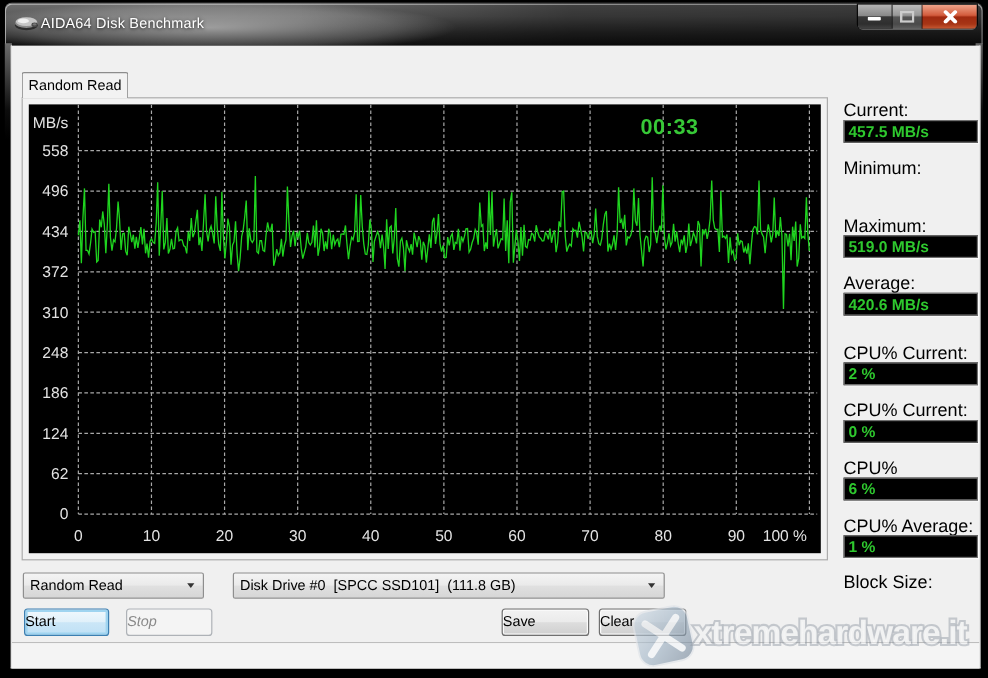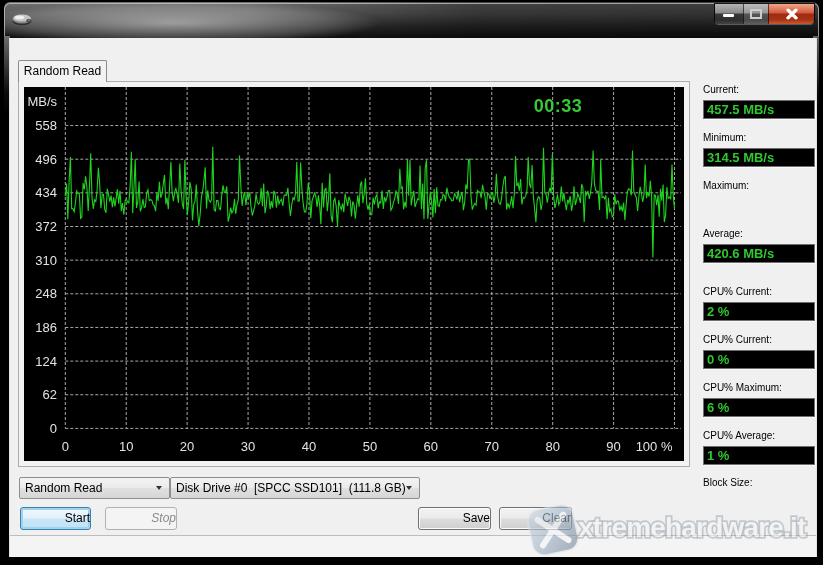--- a/index.html
+++ b/index.html
@@ -43,35 +43,35 @@
   border-radius:2px 2px 0 0; font-size:12px; color:#000; text-align:center;
   line-height:20px; z-index:3; }
 #pane { position:absolute; left:8px; top:43px; width:672px; height:386px;
   background:#f2f2f2; border:1px solid #acacac; z-index:2; }
 #chart { position:absolute; left:5px; top:5px; width:660px; height:374px; background:#000; }
 #chart svg { position:absolute; left:0; top:0; }
 .grid line { stroke:#a9a9a9; stroke-width:1; stroke-dasharray:3 2; }
 .axis text { fill:#e3e3e3; font-size:13px; font-family:"Liberation Sans",sans-serif; }
 #timer { fill:#37c837; font-size:18px; font-weight:bold; letter-spacing:0.5px; }
 
-.plabel { position:absolute; left:693px; font-size:10px; color:#000; height:14px; }
+.plabel { position:absolute; left:693px; font-size:15px; color:#000; height:14px; }
 .pbox { position:absolute; left:693px; width:112px; height:19px; background:#000;
   border:1px solid #6f6f6f; box-shadow:1px 1px 0 #fafafa; color:#2ec82e;
   font-size:13px; font-weight:bold; line-height:17px; padding-left:3px; }
 
 .combo { position:absolute; top:439px; height:22px; border:1px solid #8e8e8e;
   border-radius:2px; background:linear-gradient(180deg,#f4f4f4,#eaeaea 48%,#e0e0e0 52%,#d6d6d6);
   font-size:12px; color:#000; line-height:20px; padding-left:5px; }
 .combo .arr { position:absolute; right:7px; top:8px; width:0; height:0;
   border-left:3.5px solid transparent; border-right:3.5px solid transparent;
   border-top:4px solid #333; }
 
 .btn { position:absolute; top:469px; height:23px; border:1px solid #707070;
   border-radius:3px; background:linear-gradient(180deg,#f2f2f2,#ebebeb 48%,#dddddd 52%,#cfcfcf);
-  box-shadow:inset 0 0 0 1px #fbfbfb; font-size:12px; color:#000; text-align:right;
+  box-shadow:inset 0 0 0 1px #fbfbfb; font-size:12px; color:#000; text-align:left;
   line-height:21px; }
 #bstart { left:10px; width:71px; border:1px solid #3c7fb1;
   box-shadow:inset 0 0 0 2px #9fd4f0;
   background:linear-gradient(180deg,#f1f8fd,#e1f1fa 48%,#cbe6f7 52%,#bfe1f5); }
 #bstop { left:95px; width:72px; border:1px solid #aeb2b7; box-shadow:none;
   background:#f4f4f4; color:#898989;font-style:italic; }
 #bsave { left:408px; width:73px; }
 #bclear { left:489px; width:73px; }
 #sep { position:absolute; left:0; top:497px; width:806px; height:1px; background:#bdbdbd; }
 #strip { position:absolute; left:0; top:498px; width:806px; height:21px; background:#f4f4f4; }
@@ -84,20 +84,21 @@
   <div id="sideL"></div>
     <div id="sideR"></div>
   <svg id="winicon" width="22" height="14" viewBox="0 0 22 14">
     <ellipse cx="10" cy="9" rx="9.5" ry="4.2" fill="#2e2e2e"></ellipse>
     <ellipse cx="10" cy="7.2" rx="9.5" ry="4.2" fill="#8b8b8b"></ellipse>
     <ellipse cx="10" cy="6" rx="8.8" ry="3.6" fill="#c6c6c6"></ellipse>
     <ellipse cx="7.5" cy="5.4" rx="4.6" ry="1.9" fill="#efefef"></ellipse>
     <ellipse cx="16.8" cy="8.6" rx="2.6" ry="1.9" fill="#4a4a4a"></ellipse>
     <ellipse cx="16.8" cy="8.3" rx="1.4" ry="1" fill="#777"></ellipse>
   </svg>
+  <div id="titletext">AIDA64 Disk Benchmark</div>
   <div id="caps">
     <div class="cap" id="bmin">
         <svg class="capico" style="margin-top:2px" width="12" height="4">
           <rect x="0" y="0" width="11" height="3" rx="1" fill="#fff"></rect>
         </svg>
       </div>
     <div class="cap" id="bmax">
         <svg class="capico" width="12" height="10">
           <rect x="1" y="1" width="10" height="8" fill="none" stroke="#ccc" stroke-width="2"></rect>
         </svg>
@@ -163,36 +164,36 @@
 <text x="648.5" y="364" text-anchor="end">100&nbsp;%</text>
           </g>
           <text id="timer" x="534" y="25" text-anchor="middle">00:33</text>
           <polyline points="41.3,109.0 42.6,96.5 43.8,132.3 45.1,94.6 46.4,70.0 47.7,121.6 48.9,121.6 50.2,124.7 51.5,115.3 52.7,103.9 54.0,106.6 55.3,106.0 56.6,131.3 57.8,130.0 59.1,96.0 60.4,102.4 61.6,89.2 62.9,99.8 64.2,124.0 65.5,99.0 66.7,66.2 68.0,110.6 69.3,121.8 70.6,112.9 71.8,114.5 73.1,103.2 74.4,80.9 75.6,95.7 76.9,121.3 78.2,107.8 79.5,107.5 80.7,122.3 82.0,125.7 83.3,101.9 84.5,107.3 85.8,114.7 87.1,108.6 88.4,120.2 89.6,110.3 90.9,119.5 92.2,110.9 93.4,102.2 94.7,116.6 96.0,103.7 97.3,124.1 98.5,116.0 99.8,127.7 101.1,114.0 102.3,112.1 103.6,115.0 104.9,115.8 106.2,98.4 107.4,64.8 108.7,126.1 110.0,100.2 111.2,72.2 112.5,120.9 113.8,114.8 115.1,94.6 116.3,124.3 117.6,120.7 118.9,112.1 120.2,120.4 121.4,119.9 122.7,105.7 124.0,102.8 125.2,113.6 126.5,112.7 127.8,113.1 129.1,117.8 130.3,118.5 131.6,124.2 132.9,105.9 134.1,113.8 135.4,94.8 136.7,110.7 138.0,107.1 139.2,97.5 140.5,87.9 141.8,117.3 143.0,110.7 144.3,122.1 145.6,99.1 146.9,74.9 148.1,105.4 149.4,114.2 150.7,104.9 151.9,101.5 153.2,107.5 154.5,115.9 155.8,76.5 157.0,102.6 158.3,116.7 159.6,122.1 160.9,72.8 162.1,109.2 163.4,128.3 164.7,114.0 165.9,95.1 167.2,102.1 168.5,133.5 169.8,117.1 171.0,114.4 172.3,97.5 173.6,124.7 174.8,139.0 176.1,127.9 177.4,110.1 178.7,104.1 179.9,94.1 181.2,80.2 182.5,121.6 183.7,103.3 185.0,113.0 186.3,115.1 187.6,112.7 188.8,59.7 190.1,122.7 191.4,124.0 192.6,113.6 193.9,113.6 195.2,121.7 196.5,122.5 197.7,108.8 199.0,98.4 200.3,105.2 201.5,105.5 202.8,99.4 204.1,134.5 205.4,129.3 206.6,120.6 207.9,125.9 209.2,123.6 210.5,112.1 211.7,126.8 213.0,117.7 214.3,113.0 215.5,68.4 216.8,98.3 218.1,118.8 219.4,109.4 220.6,105.2 221.9,118.2 223.2,106.6 224.4,110.6 225.7,105.3 227.0,119.8 228.3,128.5 229.5,124.0 230.8,118.9 232.1,107.1 233.3,115.1 234.6,117.2 235.9,114.9 237.2,101.0 238.4,119.2 239.7,96.5 241.0,126.2 242.2,119.3 243.5,103.6 244.8,107.3 246.1,122.2 247.3,114.1 248.6,120.6 249.9,103.7 251.1,107.0 252.4,120.6 253.7,108.6 255.0,116.9 256.2,113.7 257.5,112.2 258.8,119.0 260.1,108.3 261.3,107.9 262.6,108.3 263.9,100.9 265.1,115.9 266.4,129.0 267.7,118.2 269.0,110.7 270.2,112.7 271.5,106.6 272.8,74.9 274.0,114.2 275.3,114.1 276.6,75.5 277.9,101.7 279.1,115.8 280.4,124.7 281.7,125.0 282.9,117.4 284.2,96.0 285.5,104.5 286.8,131.3 288.0,114.2 289.3,110.0 290.6,106.1 291.8,109.2 293.1,119.9 294.4,108.4 295.7,118.9 296.9,137.2 298.2,95.7 299.5,120.4 300.8,102.6 302.0,101.4 303.3,124.3 304.6,111.0 305.8,86.4 307.1,128.5 308.4,135.2 309.7,113.9 310.9,111.4 312.2,119.4 313.5,139.0 314.7,113.2 316.0,119.2 317.3,122.6 318.6,116.4 319.8,125.2 321.1,106.8 322.4,112.8 323.6,119.0 324.9,109.8 326.2,113.3 327.5,129.4 328.7,114.5 330.0,117.9 331.3,131.8 332.5,120.0 333.8,108.3 335.1,119.6 336.4,97.6 337.6,94.5 338.9,116.2 340.2,106.9 341.4,91.3 342.7,116.5 344.0,122.7 345.3,117.5 346.5,127.8 347.8,127.6 349.1,110.6 350.4,117.4 351.6,110.2 352.9,107.6 354.2,121.2 355.4,115.0 356.7,115.8 358.0,103.6 359.3,122.0 360.5,110.0 361.8,114.2 363.1,109.8 364.3,103.7 365.6,103.5 366.9,123.2 368.2,120.8 369.4,115.3 370.7,111.8 372.0,104.2 373.2,107.0 374.5,116.9 375.8,81.8 377.1,101.6 378.3,100.2 379.6,122.2 380.9,114.9 382.1,120.4 383.4,72.2 384.7,108.8 386.0,72.7 387.2,118.5 388.5,110.2 389.8,103.9 391.0,120.0 392.3,115.9 393.6,111.9 394.9,112.7 396.1,78.4 397.4,122.1 398.7,96.6 400.0,132.3 401.2,81.3 402.5,73.2 403.8,131.9 405.0,118.7 406.3,104.6 407.6,114.2 408.9,130.4 410.1,102.1 411.4,126.1 412.7,100.3 413.9,118.3 415.2,119.4 416.5,112.7 417.8,113.1 419.0,107.4 420.3,108.3 421.6,114.3 422.8,100.7 424.1,106.3 425.4,110.4 426.7,111.7 427.9,113.8 429.2,113.6 430.5,106.8 431.7,108.5 433.0,112.5 434.3,103.5 435.6,115.3 436.8,108.9 438.1,105.0 439.4,123.2 440.7,115.3 441.9,97.5 443.2,102.3 444.5,72.8 445.7,72.2 447.0,109.2 448.3,122.7 449.6,118.6 450.8,116.4 452.1,118.0 453.4,103.6 454.6,105.2 455.9,104.9 457.2,111.1 458.5,97.8 459.7,103.4 461.0,109.9 462.3,122.6 463.5,106.6 464.8,106.9 466.1,112.0 467.4,106.3 468.6,105.8 469.9,115.7 471.2,107.7 472.4,86.8 473.7,110.0 475.0,116.1 476.3,117.2 477.5,111.8 478.8,99.7 480.1,91.4 481.3,88.9 482.6,122.6 483.9,116.1 485.2,120.6 486.4,116.8 487.7,109.2 489.0,121.3 490.3,107.3 491.5,69.0 492.8,98.9 494.1,96.1 495.3,103.7 496.6,92.0 497.9,117.5 499.2,110.4 500.4,111.3 501.7,108.9 503.0,103.5 504.2,70.0 505.5,97.1 506.8,101.1 508.1,78.1 509.3,108.6 510.6,121.8 511.9,135.1 513.1,113.7 514.4,109.9 515.7,110.7 517.0,123.0 518.2,117.0 519.5,60.7 520.8,106.1 522.0,107.1 523.3,115.7 524.6,106.0 525.9,101.0 527.1,105.8 528.4,67.3 529.7,110.2 530.9,120.9 532.2,115.6 533.5,107.4 534.8,117.7 536.0,114.9 537.3,99.6 538.6,114.3 539.9,105.8 541.1,115.5 542.4,123.2 543.7,112.7 544.9,116.1 546.2,109.1 547.5,123.8 548.8,116.6 550.0,99.2 551.3,118.0 552.6,113.1 553.8,107.0 555.1,110.1 556.4,115.9 557.7,97.2 558.9,100.5 560.2,135.1 561.5,104.0 562.7,107.8 564.0,103.8 565.3,112.0 566.6,105.2 567.8,95.1 569.1,63.4 570.4,96.4 571.6,103.1 572.9,104.3 574.2,104.1 575.5,123.0 576.7,72.2 578.0,110.6 579.3,109.8 580.6,111.7 581.8,108.4 583.1,132.2 584.4,110.7 585.6,124.4 586.9,121.8 588.2,129.8 589.5,128.5 590.7,107.4 592.0,117.3 593.3,113.7 594.5,114.4 595.8,123.4 597.1,119.3 598.4,124.3 599.6,115.7 600.9,133.2 602.2,116.4 603.4,104.5 604.7,101.8 606.0,102.4 607.3,108.3 608.5,63.5 609.8,104.5 611.1,108.1 612.3,110.4 613.6,124.0 614.9,109.3 616.2,99.9 617.4,106.1 618.7,115.0 620.0,107.9 621.2,77.6 622.5,111.2 623.8,105.1 625.1,109.7 626.3,93.9 627.6,109.4 628.9,170.4 630.2,107.8 631.4,108.4 632.7,118.3 634.0,107.8 635.2,129.8 636.5,101.9 637.8,113.8 639.1,97.6 640.3,135.1 641.6,128.3 642.9,100.0 644.1,111.4 645.4,110.1 646.7,111.7 648.0,77.4 649.2,107.9 650.5,122.1" fill="none" stroke="#1fd41f" stroke-width="1.1"></polyline>
         </svg>
       </div>
     </div>
 <div class="plabel" style="top:46px">Current:</div>
 <div class="pbox" style="top:62px">457.5 MB/s</div>
 <div class="plabel" style="top:94px">Minimum:</div>
-<div class="pbox" style="top:110px">314.5 MB/s</div>
 <div class="plabel" style="top:142px">Maximum:</div>
+<div class="pbox" style="top:158px">519.0 MB/s</div>
 <div class="plabel" style="top:190px">Average:</div>
 <div class="pbox" style="top:206px">420.6 MB/s</div>
 <div class="plabel" style="top:248px">CPU% Current:</div>
 <div class="pbox" style="top:264px">2 %</div>
 <div class="plabel" style="top:296px">CPU% Current:</div>
 <div class="pbox" style="top:312px">0 %</div>
 <div class="plabel" style="top:344px">CPU% Maximum:</div>
 <div class="pbox" style="top:360px">6 %</div>
 <div class="plabel" style="top:392px">CPU% Average:</div>
 <div class="pbox" style="top:408px">1 %</div>
 <div class="plabel" style="top:439px">Block Size:</div>
 
     <div class="combo" id="combo1" style="left:9px;width:151px">Random Read<span class="arr"></span></div>
-    <div class="combo" id="combo2" style="left:160px;width:250px">Disk Drive #0&nbsp;&nbsp;[SPCC SSD101]&nbsp;&nbsp;(111.8 GB)<span class="arr"></span></div>
+    <div class="combo" id="combo2" style="left:184px;width:360px">Disk Drive #0&nbsp;&nbsp;[SPCC SSD101]&nbsp;&nbsp;(111.8 GB)<span class="arr"></span></div>
     <div class="btn" id="bstart">Start</div>
     <div class="btn" id="bstop">Stop</div>
     <div class="btn" id="bsave">Save</div>
     <div class="btn" id="bclear">Clear</div>
     <div id="sep"></div>
       <div id="strip"></div>
   </div>
   <svg id="wm" width="303" height="70" viewBox="0 0 303 70">
     <g opacity="0.62" transform="rotate(-12 33 35)">
       <rect x="10" y="12" width="46" height="46" rx="12" fill="url(#tg)" stroke="#dfe3e8" stroke-width="1.5"></rect>

